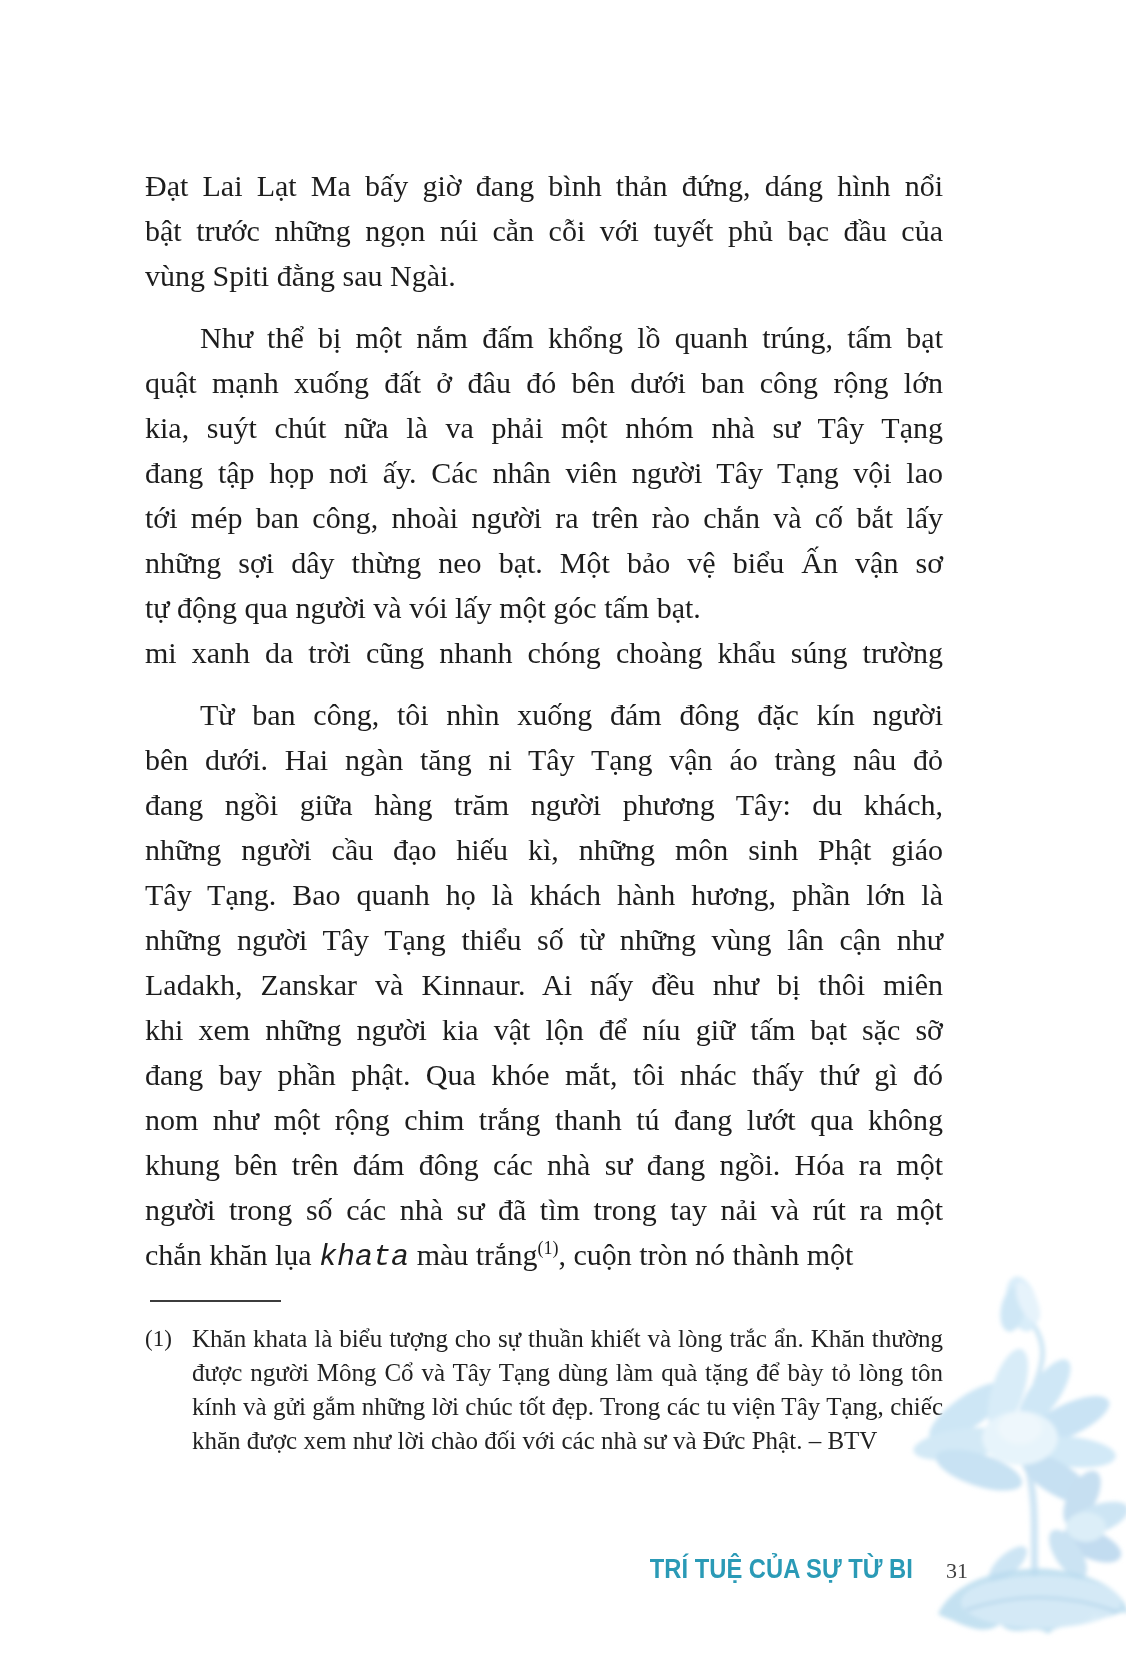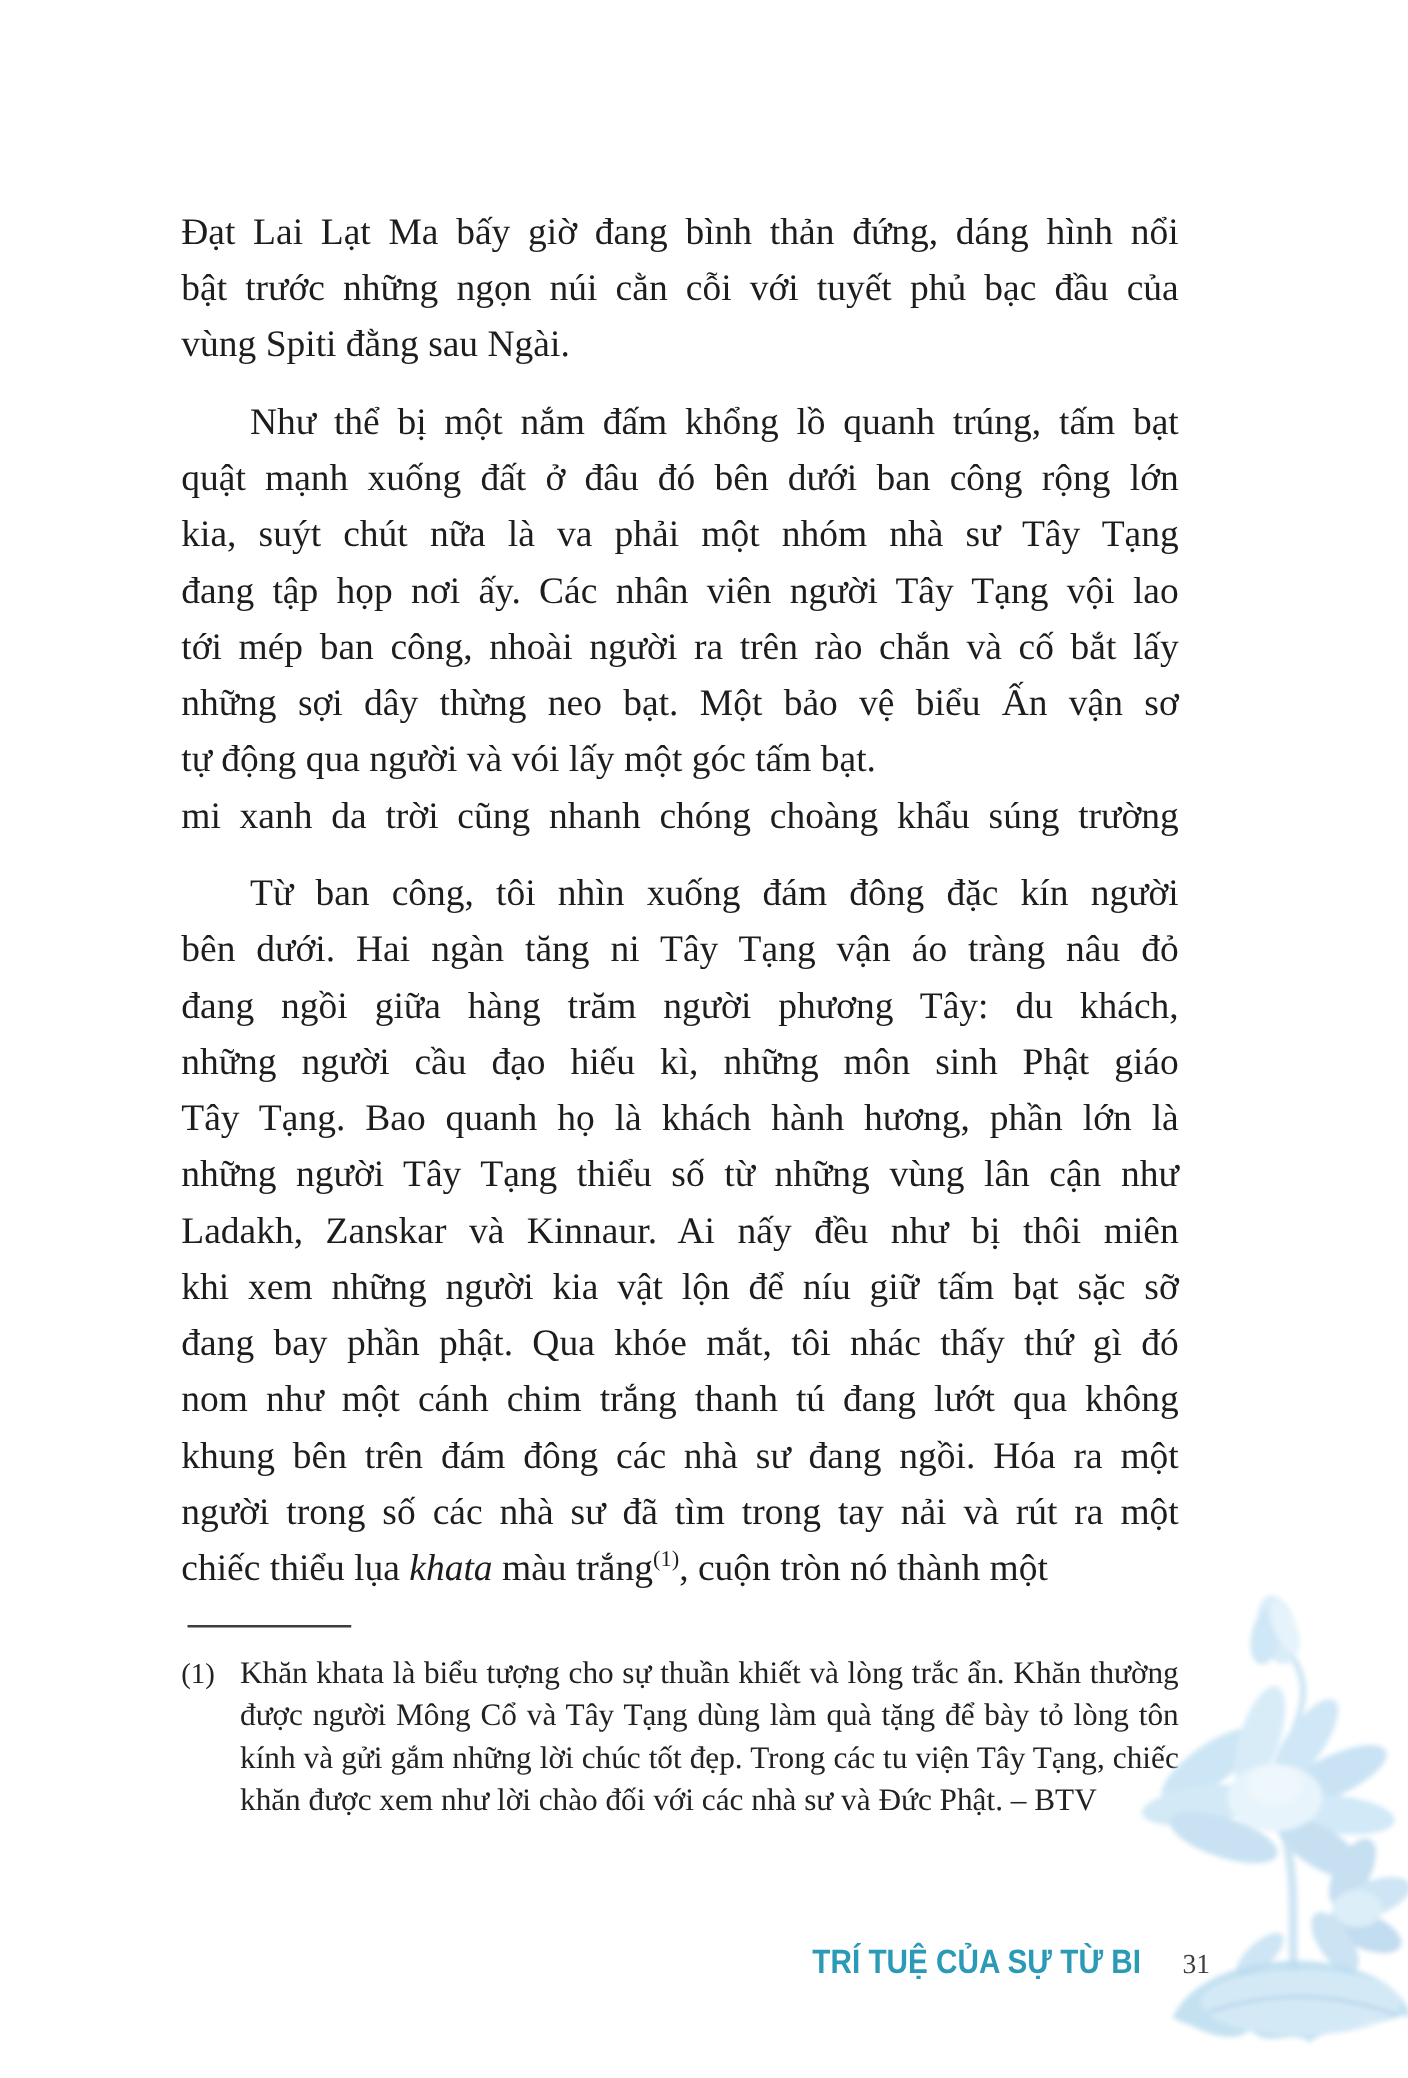--- a/index.html
+++ b/index.html
@@ -24,21 +24,21 @@
   .para:last-child { margin-bottom: 0; }
   .line {
     font-size: 30px;
     line-height: 45px;
     text-align: justify;
     text-align-last: justify;
     white-space: normal;
   }
   .line.indent { text-indent: 55px; }
   .line.last { text-align-last: left; }
-  .line em { font-style: italic; }
+  .line em { font-style: italic; font-family: Liberation Mono, monospace; }
   .line sup { font-size: 60%; line-height: 0; vertical-align: super; }
   
   .footnote-sep {
     position: absolute;
     left: 150px;
     top: 1300px;
     width: 131px;
     border-top: 2px solid #3c3c3c;
   }
   .footnote {
@@ -125,24 +125,24 @@
     <section class="para">
       <div class="line indent">Từ ban công, tôi nhìn xuống đám đông đặc kín người</div>
       <div class="line">bên dưới. Hai ngàn tăng ni Tây Tạng vận áo tràng nâu đỏ</div>
       <div class="line">đang ngồi giữa hàng trăm người phương Tây: du khách,</div>
       <div class="line">những người cầu đạo hiếu kì, những môn sinh Phật giáo</div>
       <div class="line">Tây Tạng. Bao quanh họ là khách hành hương, phần lớn là</div>
       <div class="line">những người Tây Tạng thiểu số từ những vùng lân cận như</div>
       <div class="line">Ladakh, Zanskar và Kinnaur. Ai nấy đều như bị thôi miên</div>
       <div class="line">khi xem những người kia vật lộn để níu giữ tấm bạt sặc sỡ</div>
       <div class="line">đang bay phần phật. Qua khóe mắt, tôi nhác thấy thứ gì đó</div>
-      <div class="line">nom như một cánh chim trắng thanh tú đang lướt qua không</div>
+      <div class="line">nom như một rộng chim trắng thanh tú đang lướt qua không</div>
       <div class="line">khung bên trên đám đông các nhà sư đang ngồi. Hóa ra một</div>
       <div class="line">người trong số các nhà sư đã tìm trong tay nải và rút ra một</div>
-      <div class="line last"><span>chiếc thiểu lụa </span><em>khata</em><span> màu trắng</span><sup>(1)</sup><span>, cuộn tròn nó thành một</span></div>
+      <div class="line last"><span>chắn khăn lụa </span><em>khata</em><span> màu trắng</span><sup>(1)</sup><span>, cuộn tròn nó thành một</span></div>
     </section>
 
   </main>
 
   <div class="footnote-sep"></div>
 
   <section class="footnote">
     <span class="fn-marker">(1)</span>
     <div class="fn-line">Khăn khata là biểu tượng cho sự thuần khiết và lòng trắc ẩn. Khăn thường</div>
     <div class="fn-line">được người Mông Cổ và Tây Tạng dùng làm quà tặng để bày tỏ lòng tôn</div>

